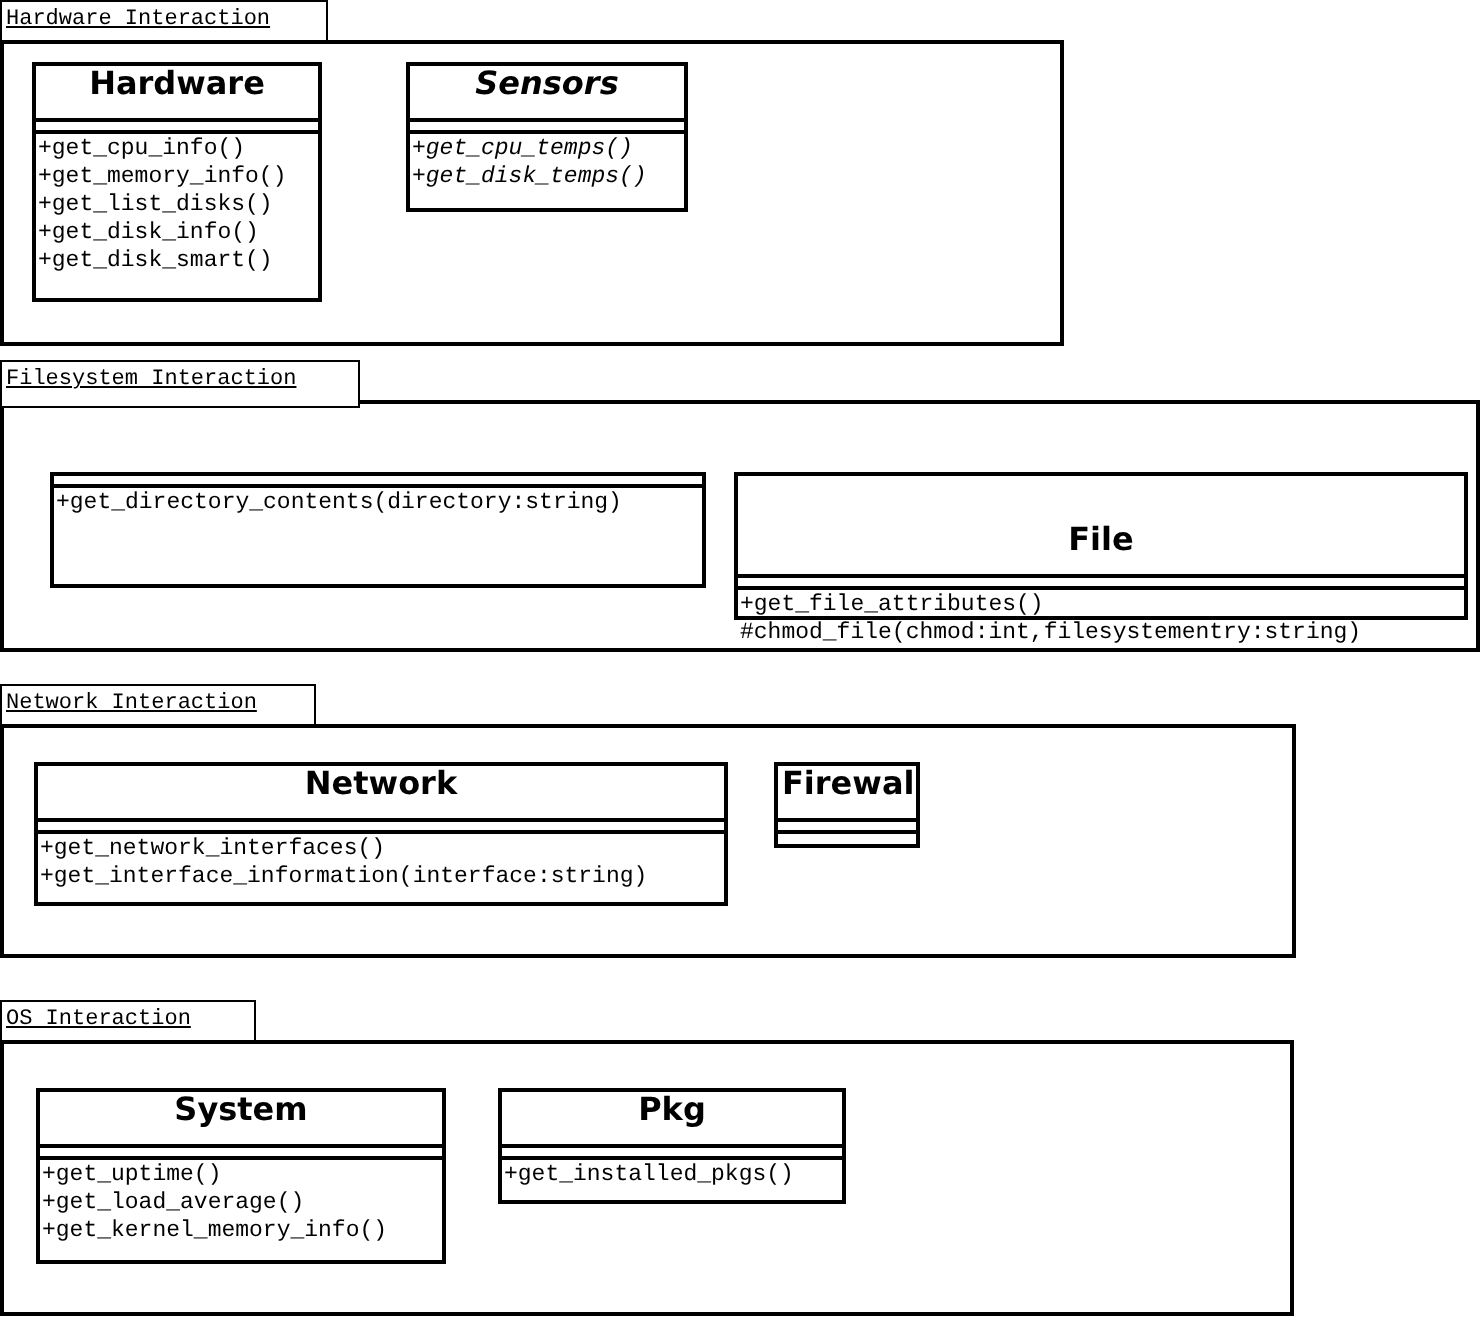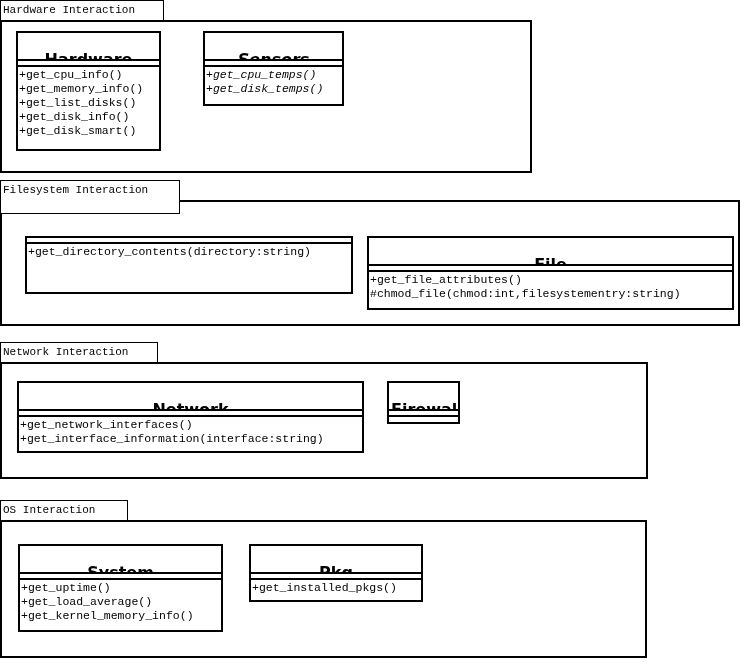--- a/index.html
+++ b/index.html
@@ -33,20 +33,21 @@
     border: 1px solid #000;
     background: #fff;
     font-family: "Liberation Mono", "DejaVu Sans Mono", monospace;
     font-size: 11px;
     line-height: 13px;
     color: #000;
     padding: 3px 0 2px 2px;
     white-space: nowrap;
     letter-spacing: 0px;
     z-index: 3;
+    text-decoration: underline;
   }
   .pkg-body {
     position: absolute;
     left: 0;
     box-sizing: border-box;
     border: 2px solid #000;
     background: #fff;
     z-index: 1;
   }
 
@@ -59,21 +60,21 @@
     z-index: 2;
   }
   .class-name {
     box-sizing: border-box;
     text-align: center;
     font-family: "DejaVu Sans", "Liberation Sans", sans-serif;
     font-weight: bold;
     font-size: 16px;
     line-height: 18px;
     color: #000;
-    padding: 18px 2px 5px 2px;
+    padding: 0 2px 5px 2px;
     border-bottom: 2px solid #000;
     white-space: nowrap;
     overflow: hidden;
   }
   .class-attrs {
     box-sizing: border-box;
     height: 6px;
     border-bottom: 2px solid #000;
     padding: 0;
   }
@@ -112,29 +113,29 @@
         <div class="class-name" style="height: 28px;">Sensors</div>
         <div class="class-attrs"></div>
         <div class="class-ops">
           <div class="op">+get_cpu_temps()</div>
           <div class="op">+get_disk_temps()</div>
         </div>
       </div>
     </div>
     <div class="package" style="left: 0px; top: 0px; width: 741px; height: 663px; pointer-events: none;">
       <div class="pkg-body" style="left: 0px; top: 200px; width: 740px; height: 126px; pointer-events: auto;"></div>
-      <div class="pkg-tab" style="left: 0px; top: 180px; width: 180px; height: 34px; pointer-events: auto;">Filesystem Interaction</div>
+      <div class="pkg-tab" style="left: 0px; top: 180px; width: 180px; height: 24px; pointer-events: auto;">Filesystem Interaction</div>
       <div class="class-box" style="left: 25px; top: 236px; width: 328px; height: 58px; pointer-events: auto;">
         <div class="class-attrs"></div>
         <div class="class-ops">
           <div class="op">+get_directory_contents(directory:string)</div>
         </div>
       </div>
       <div class="class-box" style="left: 367px; top: 236px; width: 367px; height: 74px; pointer-events: auto;">
-        <div class="class-name" style="height: 28px;">File</div>
+        <div class="class-name" style="height: 28px; margin-top: 23px;">File</div>
         <div class="class-attrs"></div>
         <div class="class-ops">
           <div class="op">+get_file_attributes()</div>
           <div class="op">#chmod_file(chmod:int,filesystementry:string)</div>
         </div>
       </div>
     </div>
     <div class="package" style="left: 0px; top: 0px; width: 741px; height: 654px; pointer-events: none;">
       <div class="pkg-body" style="left: 0px; top: 362px; width: 648px; height: 117px; pointer-events: auto;"></div>
       <div class="pkg-tab" style="left: 0px; top: 342px; width: 158px; height: 21px; pointer-events: auto;">Network Interaction</div>

